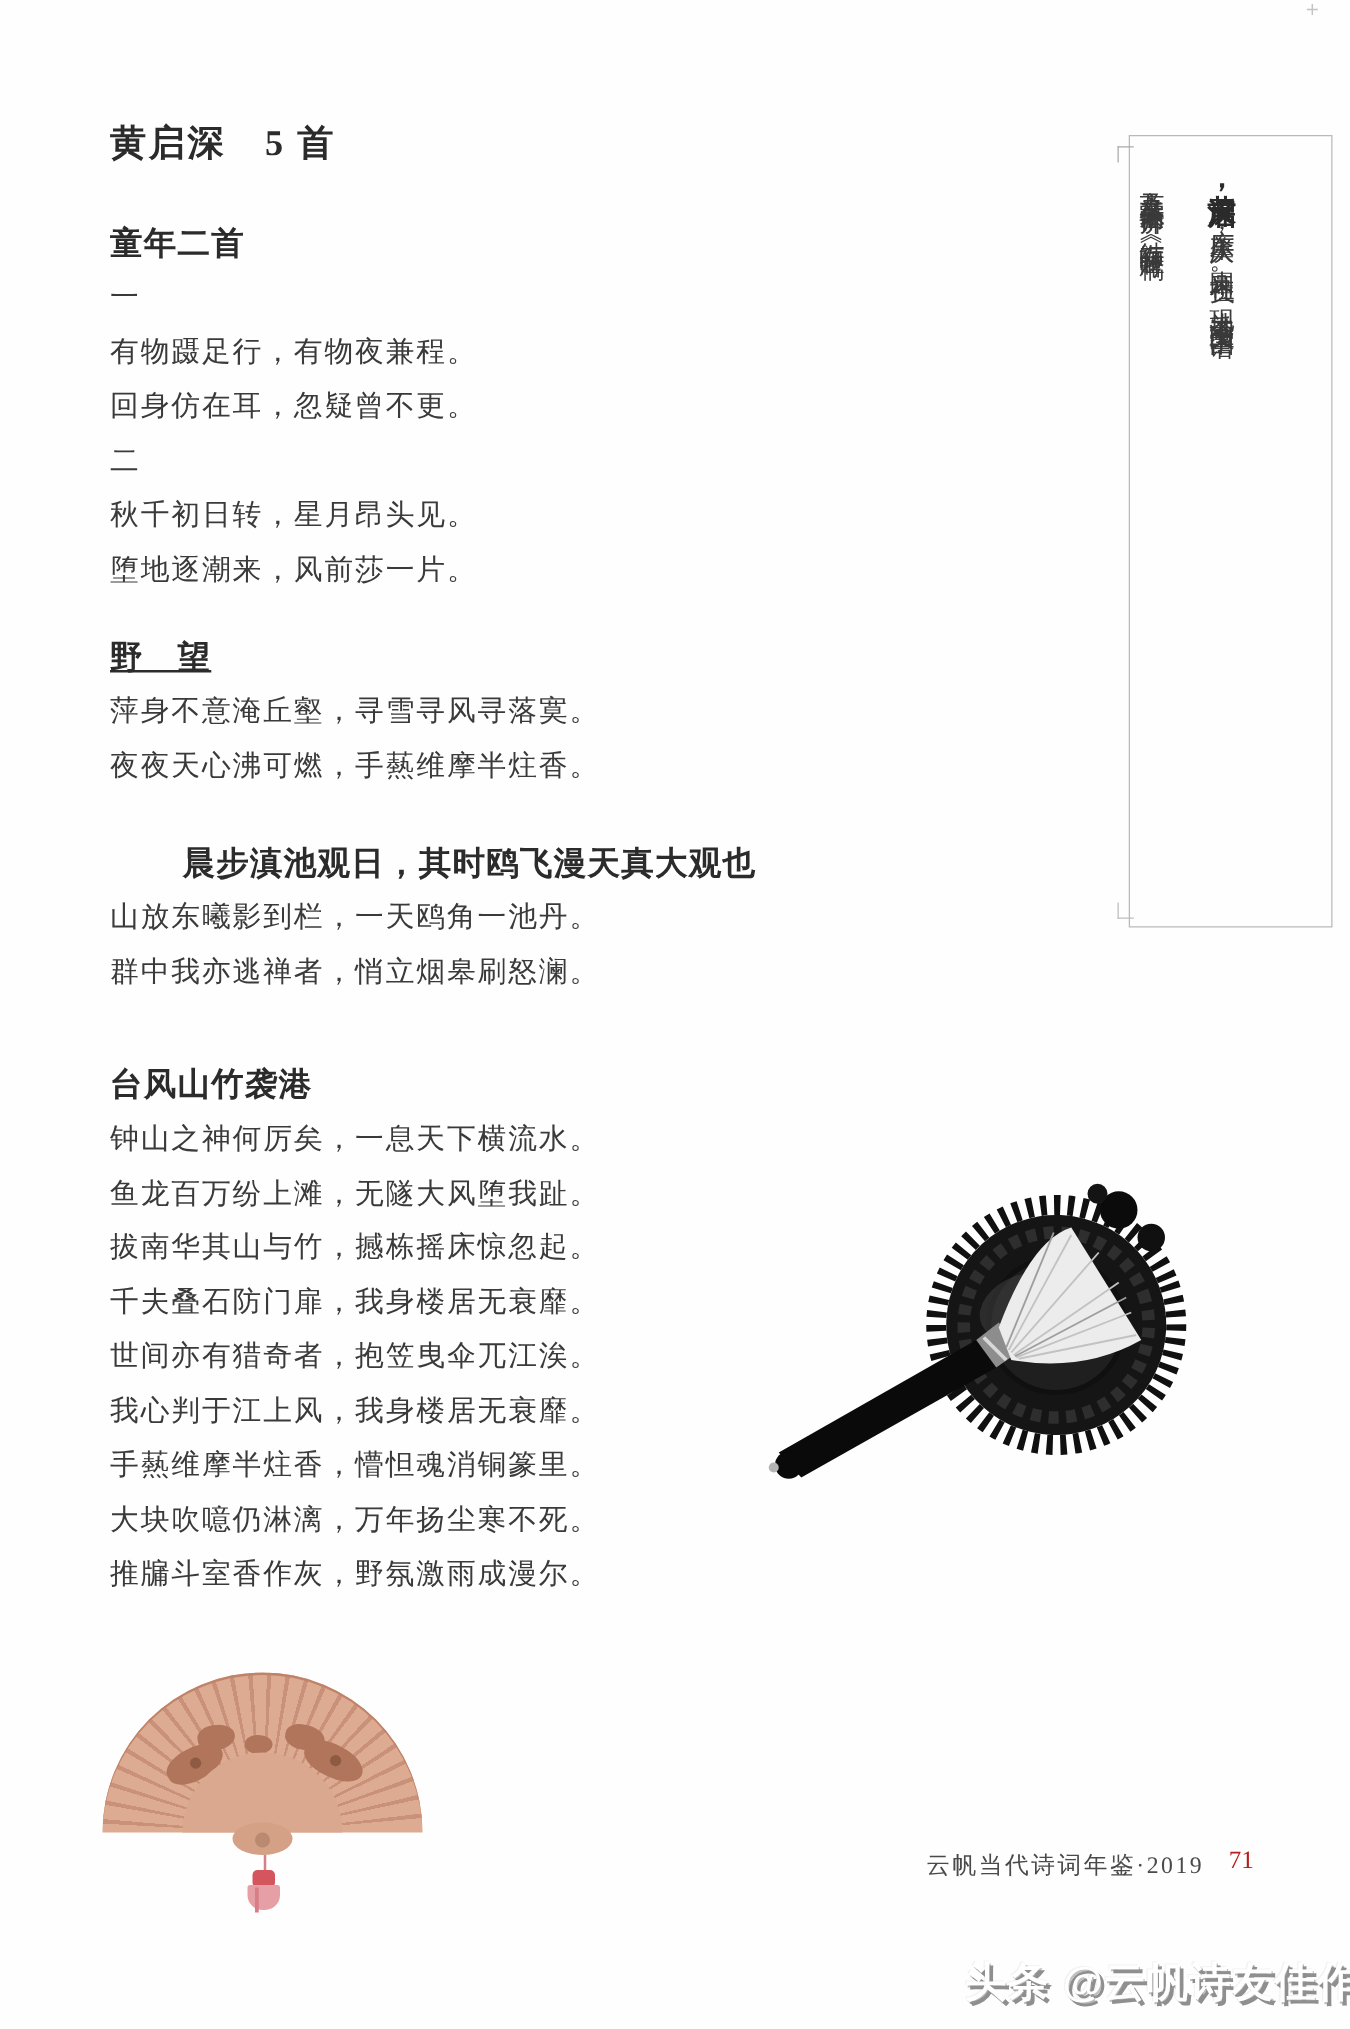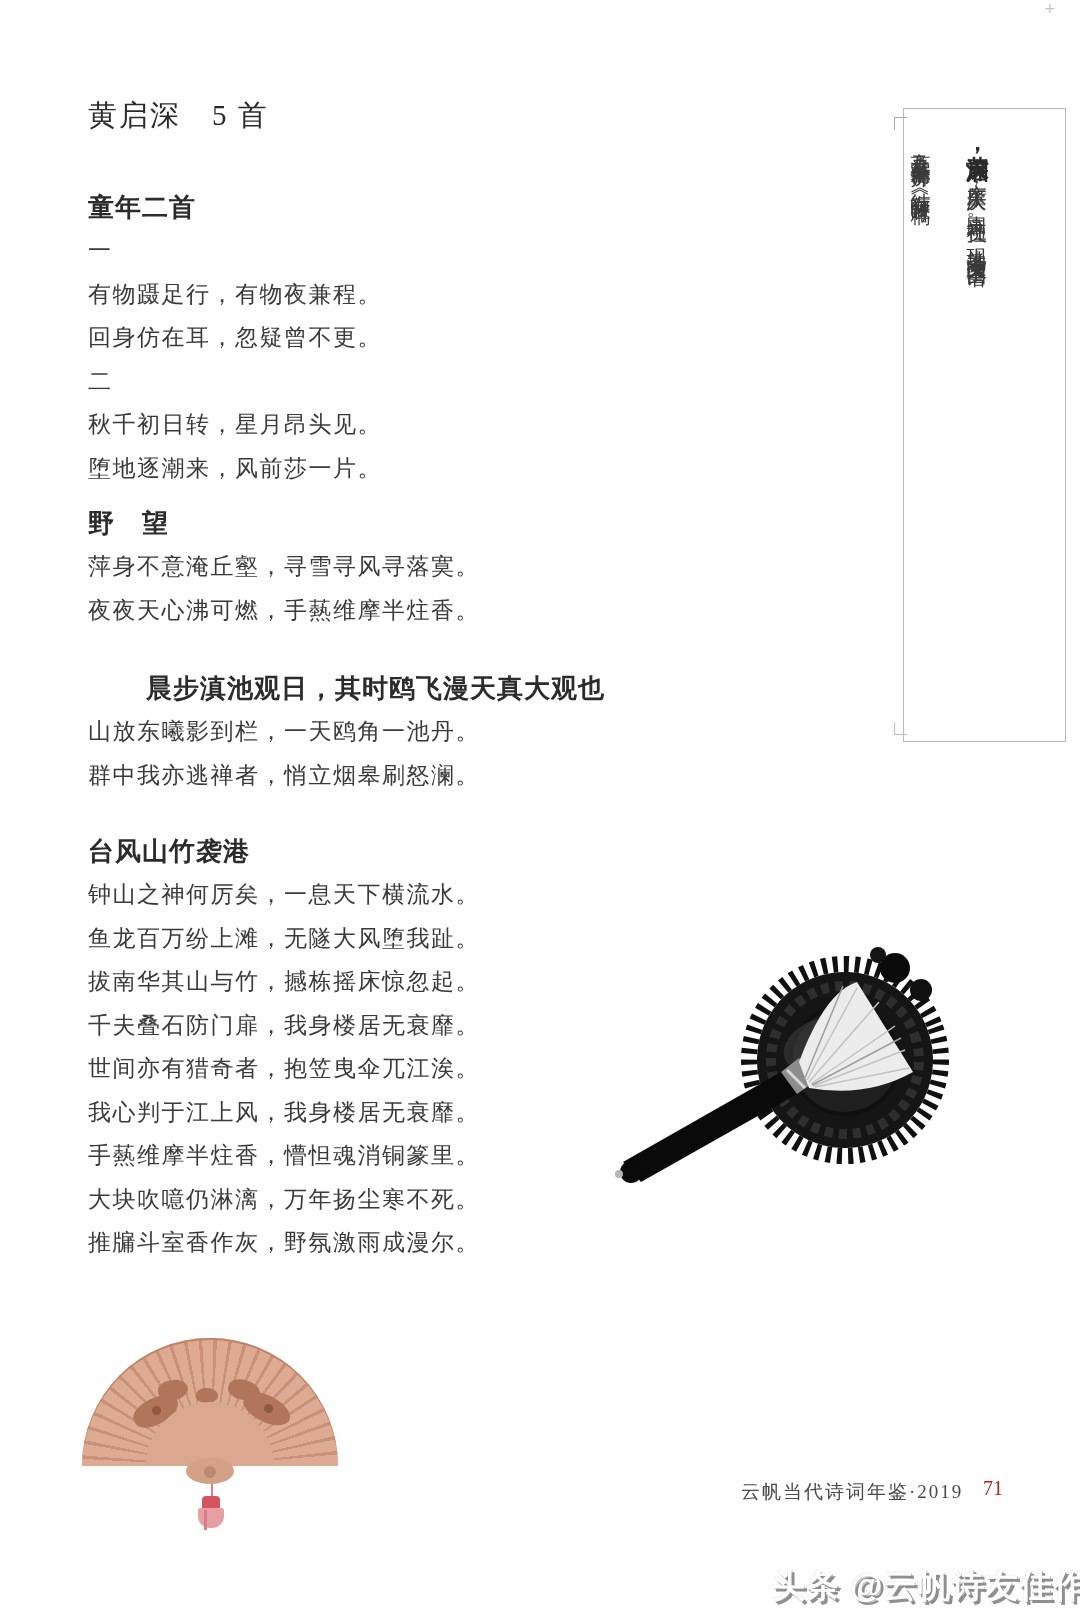--- a/index.html
+++ b/index.html
@@ -5,27 +5,27 @@
   html,body{margin:0;padding:0;}
   body{
     width:1080px;height:1623px;background:#ffffff;position:relative;
     font-family:"Liberation Serif","DejaVu Serif",serif;color:#333;
     overflow:hidden;
   }
   .page{position:absolute;inset:0;background:#fefefe;}
 
   
   .content{position:absolute;left:88px;top:98px;width:575px;}
-  .author-title{font-size:29px;font-weight:400;color:#2b2b2b;letter-spacing:2px;margin:0;line-height:34px;}
+  .author-title{font-size:29px;font-weight:700;color:#2b2b2b;letter-spacing:2px;margin:0;line-height:34px;}
   .poem{margin:0;}
   .poem-title{font-size:26px;font-weight:700;color:#2b2b2b;letter-spacing:1px;margin:0 0 4px 0;line-height:34px;}
-  .p0 .poem-title{margin-top:59px;}
-  .p1 .poem-title{margin-top:17px;}
+  .p0 .poem-title{margin-top:46px;}
+  .p1 .poem-title{margin-top:32px;text-decoration:underline;}
   .p2 .poem-title{margin-top:40px;text-align:center;}
-  .p3 .poem-title{margin-top:38px;}
+  .p3 .poem-title{margin-top:52px;}
   .poem-line{font-size:23px;line-height:43.5px;letter-spacing:1.5px;color:#3a3a3a;white-space:nowrap;}
 
   
   .bio-box{
     position:absolute;left:903px;top:108px;width:163px;height:634px;
     border:1px solid #b9b9b9;box-sizing:border-box;background:#fefefe;
   }
   .corner-tl{position:absolute;left:-10px;top:8px;width:12px;height:12px;
     border-top:1px solid #a9a9a9;border-left:1px solid #a9a9a9;}
   .corner-bl{position:absolute;left:-10px;bottom:6px;width:12px;height:12px;

